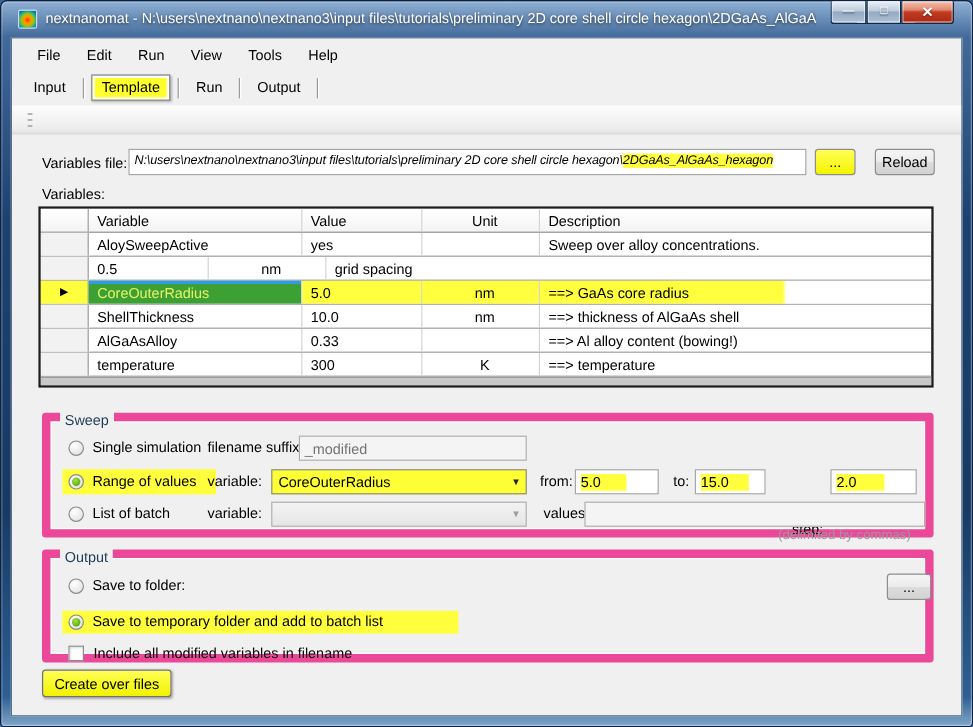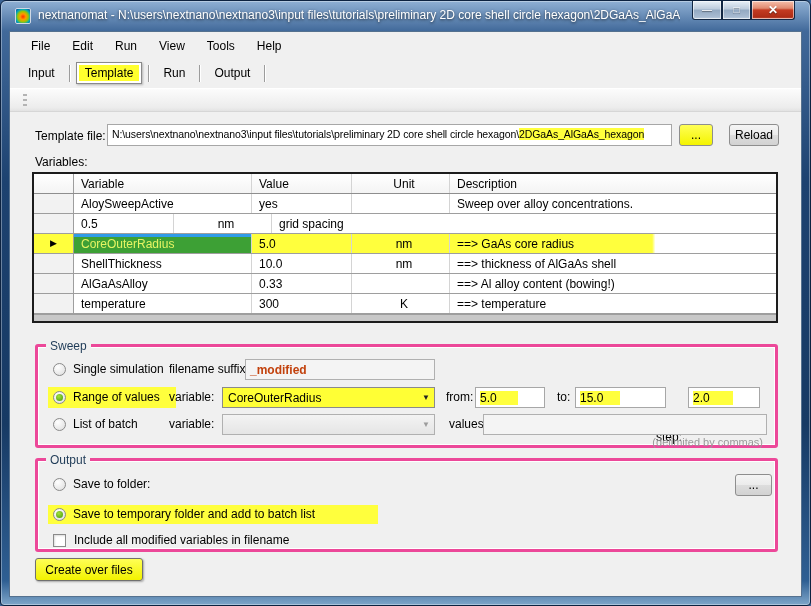--- a/index.html
+++ b/index.html
@@ -103,21 +103,21 @@
   .row-sel .c1 {
     background:linear-gradient(180deg,#2f9ce8 0,#2f9ce8 3px,#3da035 3px);
     color:#e6f463;
   }
   .row-sel .c2, .row-sel .c3 { background:#ffff3d; }
   .row-sel .c4 { background:linear-gradient(90deg,#ffff3d 0,#ffff3d 62%,#ffffff 63%); }
   .hscroll { height:7px; background:#c8c8c8; border-top:1px solid #9e9e9e; }
   
   .group {
     position:absolute; left:25px; width:743px;
-    border:3px solid #ec4899; border-radius:3px;
+    border:7px solid #ec4899; border-radius:3px;
     box-shadow:inset 0 0 0 1px #fff;
   }
   .group-label {
     position:absolute; top:-8px; left:8px; background:#f0f0f0;
     padding:0 4px; color:#1f3b57;
   }
   .radio {
     position:absolute; width:13px; height:13px; border-radius:50%;
     border:1px solid #8a8a8a;
     background:radial-gradient(circle at 35% 30%,#ffffff,#dcdcdc);
@@ -138,21 +138,21 @@
     white-space:nowrap; overflow:hidden;
   }
   .combo .arr {
     position:absolute; right:4px; top:5px; font-size:8px; color:#222;
   }
   .combo.disabled {
     background:linear-gradient(180deg,#f3f3f3,#e5e5e5);
     border-color:#b0b0b0;
   }
   .combo.disabled .arr { color:#9c9c9c; }
-  .textbox.disabled { background:#f4f4f4; color:#c2410c; border-color:#b0b0b0;font-weight:bold; }
+  .textbox.disabled { background:#f4f4f4; color:#737373; border-color:#b0b0b0; }
   .field { font-size:12px; }
   .hint { position:absolute; color:#9a9a9a; font-size:11px; }
   .create-btn {
     position:absolute; left:25px; top:526px; width:108px; height:23px;
     border:1px solid #707070; border-radius:3px;
     background:linear-gradient(180deg,#ffff56,#f2f200);
     box-shadow:1px 1px 2px rgba(0,0,0,.3);
     display:flex; align-items:center; justify-content:center;
   }
 </style>
@@ -189,22 +189,22 @@
       <div class="tab">Run</div>
       <div class="tab-sep"></div>
       <div class="tab">Output</div>
       <div class="tab-sep"></div>
     </div>
 
     <div class="toolstrip">
       <div class="grip"></div>
     </div>
 
-    <div class="lbl" style="left:25px; top:97px;">Template file:</div>
-    <div class="textbox path-box" style="left:97px; top:92px; width:565px;"><span>N:\users\nextnano\nextnano3\input files\tutorials\preliminary 2D core shell circle hexagon\</span><span class="hl">2DGaAs_AlGaAs_hexagon</span></div>
+    <div class="lbl" style="left:25px; top:97px;">Variables file:</div>
+    <div class="textbox path-box" style="left:97px; top:92px; width:565px;font-style:italic;"><span>N:\users\nextnano\nextnano3\input files\tutorials\preliminary 2D core shell circle hexagon\</span><span class="hl">2DGaAs_AlGaAs_hexagon</span></div>
     <div class="btn yellow" style="left:669px; top:92px; width:34px;">...</div>
     <div class="btn" style="left:719px; top:92px; width:50px;">Reload</div>
 
     <div class="lbl" style="left:25px; top:123px;">Variables:</div>
 
     <div class="vtable">
       <div class="vrow vhead">
         <div class="vc c0"></div>
         <div class="vc c1">Variable</div>
         <div class="vc c2">Value</div>
@@ -264,21 +264,21 @@
       <div class="textbox disabled" style="left:207px; top:12px; width:190px; height:21px;">_modified</div>
 
       <div class="hl-patch" style="left:10px; top:40px; width:128px; height:21px;"></div>
       <div class="radio sel" style="left:15px; top:44px;"></div>
       <div class="lbl" style="left:35px; top:43px;">Range of values</div>
       <div class="lbl" style="left:131px; top:43px;">variable:</div>
       <div class="combo" style="left:184px; top:40px; width:213px;"><span>CoreOuterRadius</span><span class="arr">▼</span></div>
       <div class="lbl" style="left:408px; top:43px;">from:</div>
       <div class="textbox field" style="left:437px; top:40px; width:70px; height:21px;"><span class="hl" style="display:inline-block;min-width:38px;">5.0</span></div>
       <div class="lbl" style="left:519px; top:43px;">to:</div>
-      <div class="textbox field" style="left:537px; top:40px; width:91px; height:21px;"><span class="hl" style="display:inline-block;min-width:40px;">15.0</span></div>
+      <div class="textbox field" style="left:537px; top:40px; width:59px; height:21px;"><span class="hl" style="display:inline-block;min-width:40px;">15.0</span></div>
       <div class="lbl" style="left:618px; top:43px;margin-top:40px;">step:</div>
       <div class="textbox field" style="left:650px; top:40px; width:72px; height:21px;"><span class="hl" style="display:inline-block;min-width:40px;">2.0</span></div>
 
       <div class="radio" style="left:15px; top:71px;"></div>
       <div class="lbl" style="left:35px; top:70px;">List of batch</div>
       <div class="lbl" style="left:131px; top:70px;">variable:</div>
       <div class="combo disabled" style="left:184px; top:67px; width:213px;"><span></span><span class="arr">▼</span></div>
       <div class="lbl" style="left:411px; top:70px;">values:</div>
       <div class="textbox disabled" style="left:445px; top:67px; width:284px; height:21px;"></div>
       <div class="hint" style="right:12px; top:89px;">(delimited by commas)</div>

